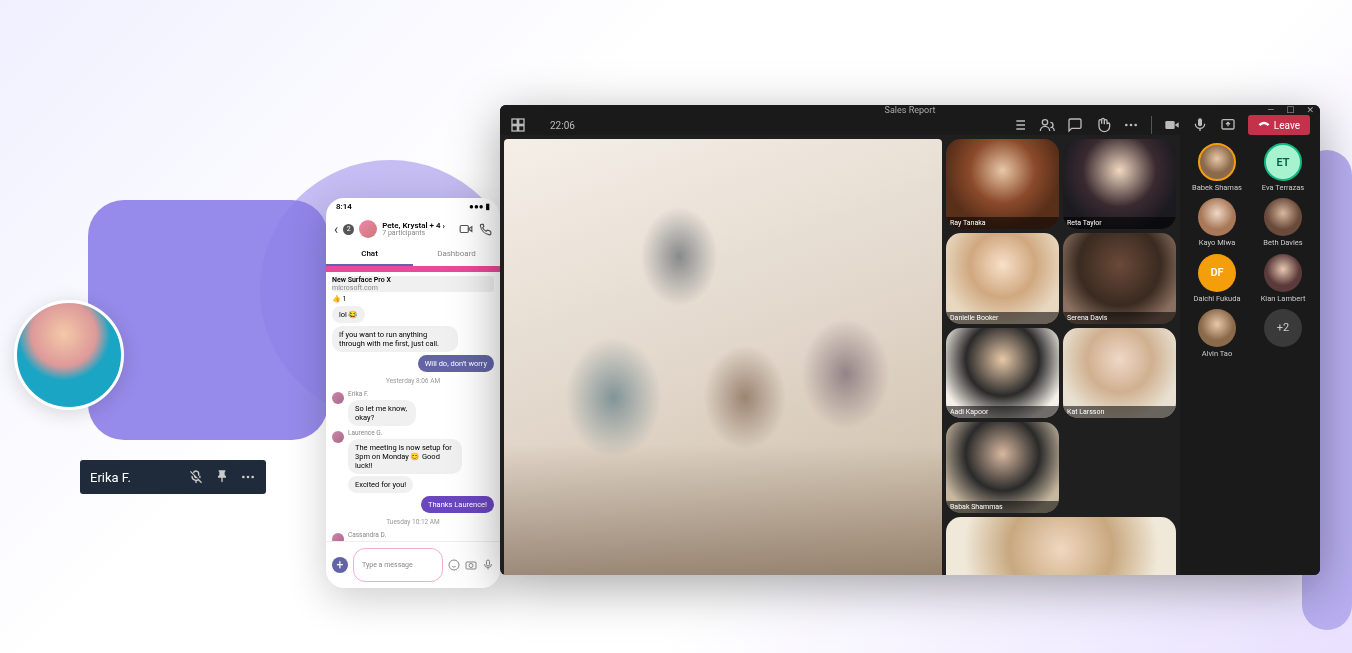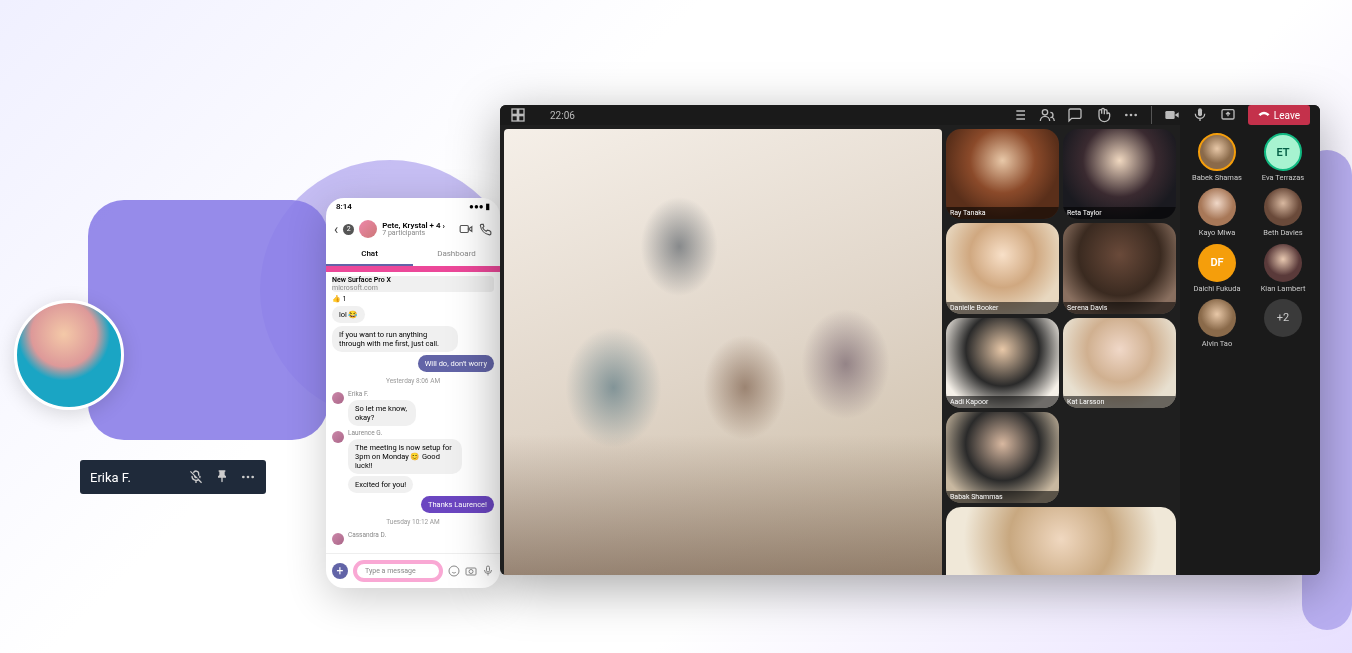--- a/index.html
+++ b/index.html
@@ -36,21 +36,21 @@
 .msg-in{background:#f0f0f0;border-radius:10px;padding:4px 7px;font-size:7.5px;max-width:78%;align-self:flex-start}
 .msg-out{background:#6264a7;color:#fff;border-radius:10px;padding:4px 7px;font-size:7.5px;max-width:78%;align-self:flex-end}
 .msg-out2{background:#6b46c1;color:#fff;border-radius:10px;padding:4px 7px;font-size:7.5px;max-width:78%;align-self:flex-end}
 .ts{text-align:center;font-size:6.5px;color:#999;padding:2px}
 .msg-row{display:flex;gap:4px;align-items:flex-start}
 .msg-av{width:12px;height:12px;border-radius:50%;background:linear-gradient(135deg,#c8a 0%,#a68 100%);flex-shrink:0;margin-top:2px}
 .msg-col{display:flex;flex-direction:column;gap:2px}
 .msg-name{font-size:6.5px;color:#888}
 .m-input{display:flex;align-items:center;padding:6px;gap:5px;border-top:1px solid #eee}
 .m-plus{width:16px;height:16px;border-radius:50%;background:#6264a7;color:#fff;display:flex;align-items:center;justify-content:center;font-size:12px}
-.m-field{flex:1;border:4px solid #f9a8d4;border-radius:12px;padding:3px 8px;font-size:7px;color:#888}
+.m-field{flex:1;border:1px solid #f9a8d4;border-radius:12px;padding:12px 8px;font-size:7px;color:#888}
 .m-iicon{width:12px;height:12px;color:#888}
 
 
 .teams{position:absolute;top:105px;left:500px;width:820px;height:470px;background:#1f1f1f;border-radius:6px;box-shadow:0 12px 50px rgba(0,0,0,.35);display:flex;flex-direction:column;overflow:hidden}
 .t-titlebar{height:22px;background:#1a1a1a;display:flex;align-items:center;justify-content:center;color:#aaa;font-size:9px;position:relative}
 .t-winbtns{position:absolute;right:6px;display:flex;gap:12px;color:#aaa;font-size:9px}
 .t-toolbar{height:32px;background:#1a1a1a;display:flex;align-items:center;padding:0 10px;gap:12px;color:#bbb;font-size:10px}
 .t-time{margin-left:12px}
 .t-spacer{flex:1}
 .t-ico{width:16px;height:16px;display:flex;align-items:center;justify-content:center}
@@ -182,20 +182,28 @@
         <circle cx="12" cy="13" r="4"></circle>
       </svg>
     <svg class="m-iicon" viewBox="0 0 24 24" fill="none" stroke="currentColor" stroke-width="2">
         <rect x="9" y="2" width="6" height="12" rx="3"></rect>
         <path d="M5 10a7 7 0 0 0 14 0M12 17v4"></path>
       </svg>
   </div>
 </div>
 
 <div class="teams">
+  <div class="t-titlebar">
+    <span>Sales Report</span>
+    <div class="t-winbtns">
+      <span>―</span>
+      <span>☐</span>
+      <span>✕</span>
+    </div>
+  </div>
   <div class="t-toolbar">
     <svg class="t-ico" viewBox="0 0 24 24" fill="none" stroke="currentColor" stroke-width="2">
         <rect x="3" y="3" width="8" height="8"></rect>
         <rect x="13" y="3" width="8" height="8"></rect>
         <rect x="3" y="13" width="8" height="8"></rect>
         <rect x="13" y="13" width="8" height="8"></rect>
       </svg>
     <span class="t-time">22:06</span>
     <div class="t-spacer"></div>
     <svg class="t-ico" viewBox="0 0 24 24" fill="none" stroke="currentColor" stroke-width="2">

